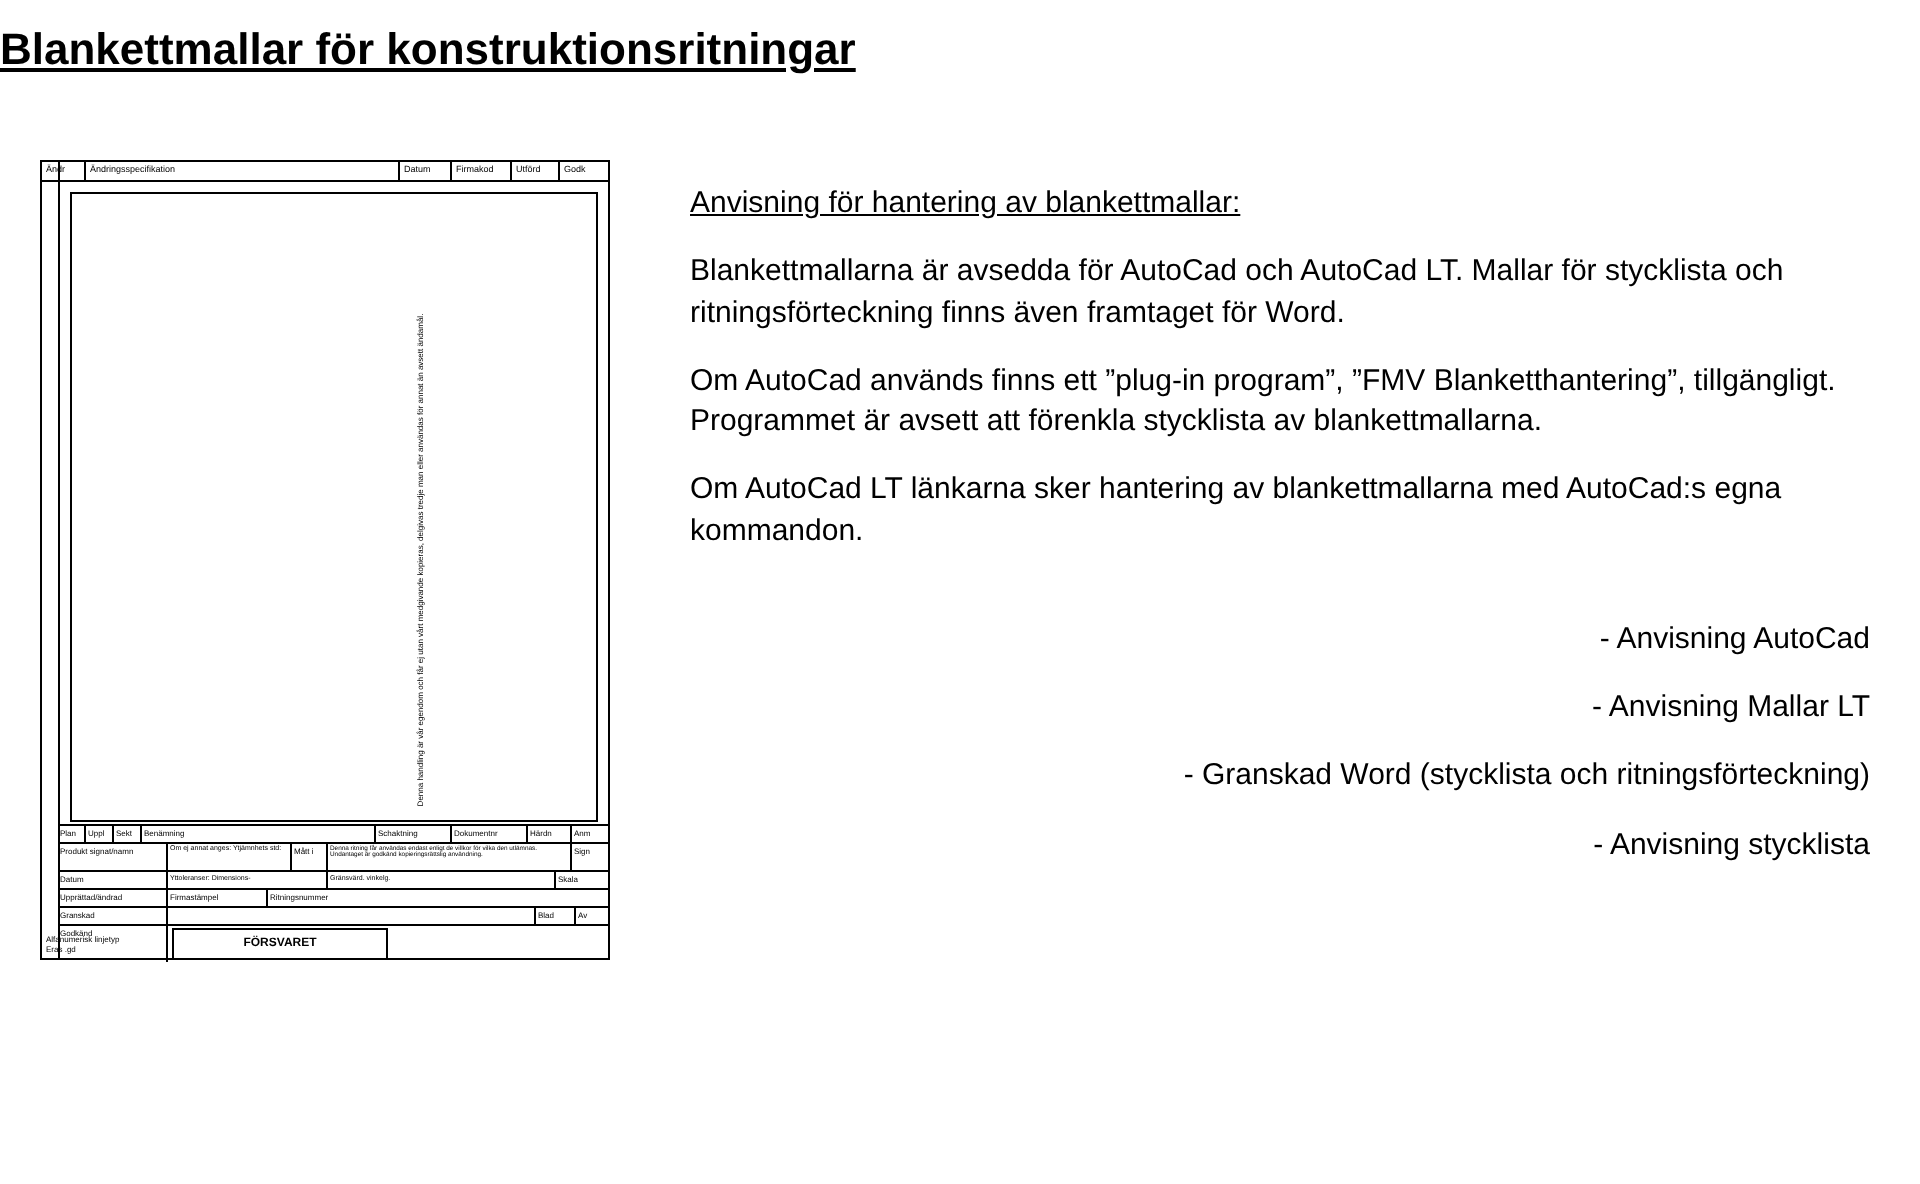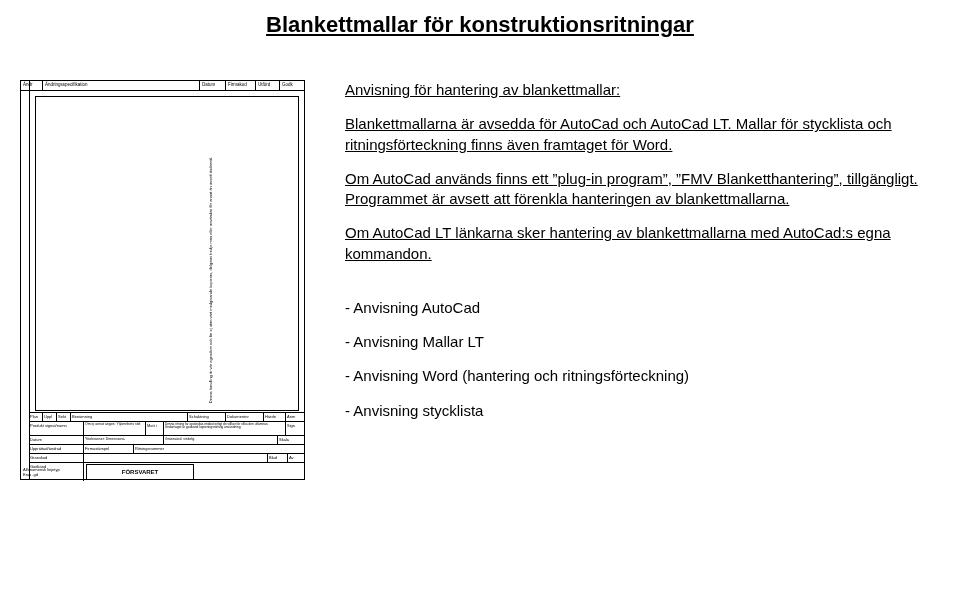--- a/index.html
+++ b/index.html
@@ -14,21 +14,20 @@
   .page {
     width: 960px;
     height: 592px;
     position: relative;
   }
   .title {
     position: absolute;
     top: 12px;
     left: 0;
     width: 960px;
-    text-align: center;
     font-size: 22px;
     font-weight: bold;
     text-decoration: underline;
   }
   .drawing-template {
     position: absolute;
     top: 80px;
     left: 20px;
     width: 285px;
     height: 400px;
@@ -95,44 +94,44 @@
   .title-block .c:last-child { border-right: none; }
   .footnote {
     position: absolute;
     left: 2px;
     bottom: 2px;
     font-size: 4px;
     line-height: 1.1;
   }
   .content {
     position: absolute;
-    top: 80px;
+    top: 92px;
     left: 345px;
     width: 590px;
     font-size: 15px;
     line-height: 1.35;
   }
   .content .subheading {
     text-decoration: underline;
     margin-bottom: 14px;
   }
   .content p {
     margin: 0 0 14px 0;
-    text-decoration: underline;
   }
   .content ul {
     list-style: none;
     padding: 0;
     margin: 0 0 14px 0;
   }
   .content ul li::before {
     content: "-  ";
   }
   .content ul li {
     margin: 0 0 14px 0;
+    text-align: right;
   }
   .content ul li:last-child { margin-bottom: 0; }
   .gap { height: 20px; }
 </style>
 </head>
 <body>
 
 <div class="page">
 
   <div class="title">Blankettmallar för konstruktionsritningar</div>
@@ -206,26 +205,26 @@
       <div>Alfanumerisk linjetyp</div>
       <div>Eras .gd</div>
     </div>
 
   </div>
 
   <div class="content">
     <div class="subheading">Anvisning för hantering av blankettmallar:</div>
 
     <p>Blankettmallarna är avsedda för AutoCad och AutoCad LT. Mallar för stycklista och ritningsförteckning finns även framtaget för Word.</p>
-    <p>Om AutoCad används finns ett ”plug-in program”, ”FMV Blanketthantering”, tillgängligt. Programmet är avsett att förenkla hanteringen av blankettmallarna.</p>
+    <p>Om AutoCad används finns ett ”plug-in program”, ”FMV Blanketthantering”, tillgängligt. Programmet är avsett att förenkla stycklista av blankettmallarna.</p>
     <p>Om AutoCad LT länkarna sker hantering av blankettmallarna med AutoCad:s egna kommandon.</p>
 
     <div class="gap"></div>
 
     <ul>
       <li>Anvisning AutoCad</li>
       <li>Anvisning Mallar LT</li>
-      <li>Anvisning Word (hantering och ritningsförteckning)</li>
+      <li>Granskad Word (stycklista och ritningsförteckning)</li>
       <li>Anvisning stycklista</li>
     </ul>
   </div>
 
 </div>
 
 </body></html>

